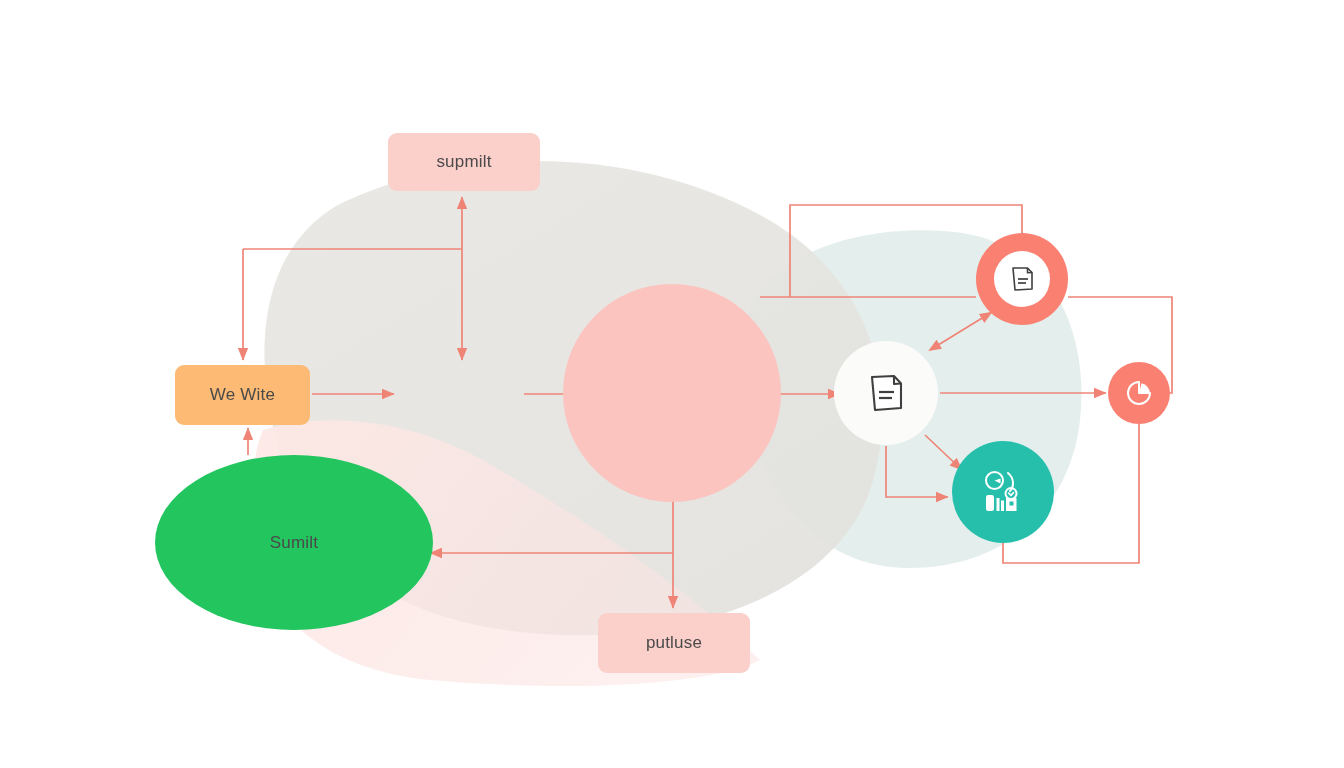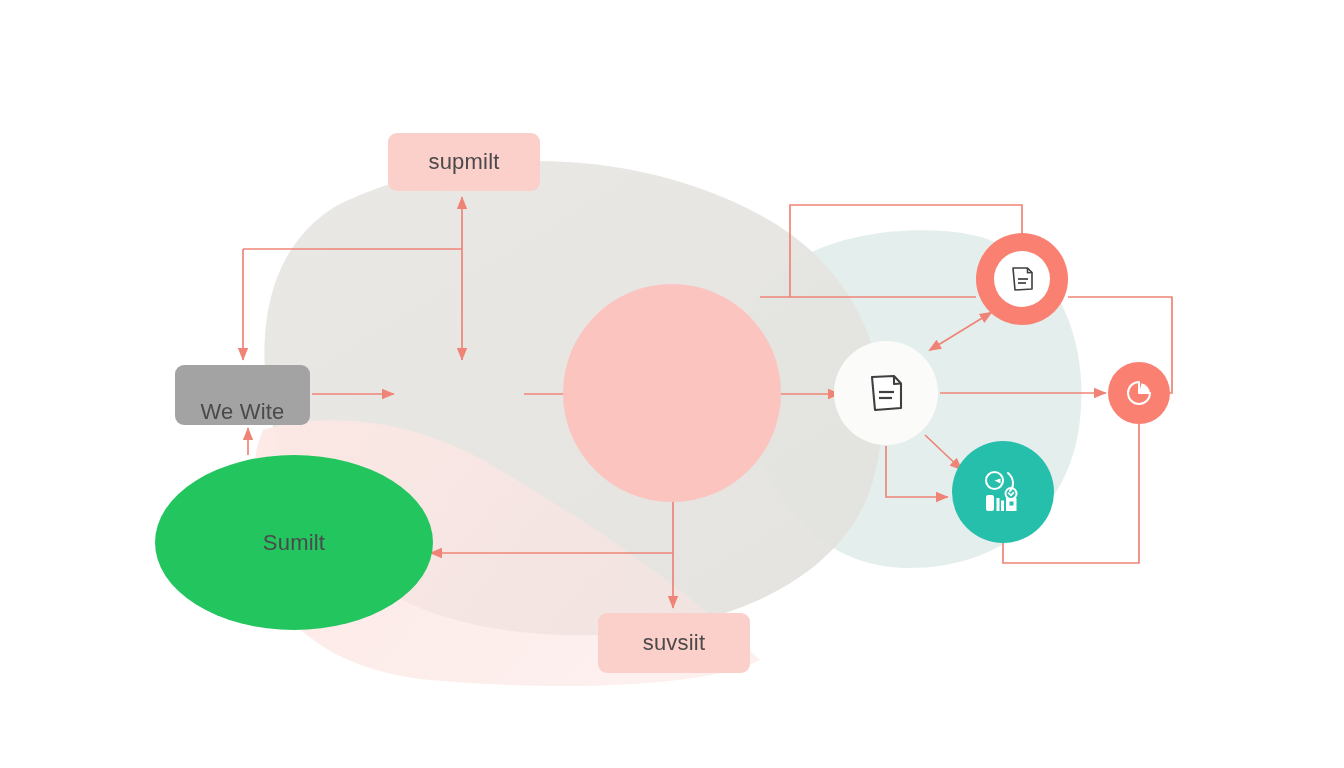--- a/index.html
+++ b/index.html
@@ -28,33 +28,32 @@
     height: 768px;
   }
   .node {
     position: absolute;
     display: flex;
     align-items: center;
     justify-content: center;
     box-sizing: border-box;
     text-align: center;
     color: #4a4a4a;
-    font-size: 22px;
+    font-size: 17px;
     font-family: "Liberation Sans", sans-serif;
     letter-spacing: 0.2px;
     white-space: nowrap;
   }
   .node-box-pink {
     background: #fbcfca;
     border-radius: 9px;
   }
   .node-box-light {
-    background: #a3a3a3;
+    background: #fdba74;
     border-radius: 9px;
-    align-items: flex-end;
   }
   .node-ellipse {
     background: #22c55e;
     border-radius: 50%;
   }
   .node-circle-pink {
     background: #fbc4bf;
     border-radius: 50%;
   }
   .icon-wrap {
@@ -175,21 +174,21 @@
 
   <div class="node node-circle-pink" style="left:563px; top:284px; width:218px; height:218px;">
     <span></span>
   </div>
 
   <div class="node node-ellipse" style="left:155px; top:455px; width:278px; height:175px;">
     <span>Sumilt</span>
   </div>
 
   <div class="node node-box-pink" style="left:598px; top:613px; width:152px; height:60px;">
-    <span>suvsiit</span>
+    <span>putluse</span>
   </div>
 
   <div class="icon-wrap icon-ring" style="left:976px; top:233px; width:92px; height:92px;">
     <div class="icon-ring-inner" style="width:56px; height:56px;">
       <svg width="34" height="34" viewBox="0 0 34 34" xmlns="http://www.w3.org/2000/svg">
         <path d="M8 6 L22.5 6 L27 10.5 L27 27 L10 28 L8 6 Z" fill="#ffffff" stroke="#3f3f3f" stroke-width="1.6" stroke-linejoin="round"></path>
         <path d="M22.5 6 L22.5 10.8 L27 10.5" fill="none" stroke="#3f3f3f" stroke-width="1.6" stroke-linejoin="round"></path>
         <line x1="13" y1="17" x2="23" y2="17" stroke="#3f3f3f" stroke-width="1.7"></line>
         <line x1="13" y1="21" x2="21" y2="21" stroke="#3f3f3f" stroke-width="1.7"></line>
       </svg>

